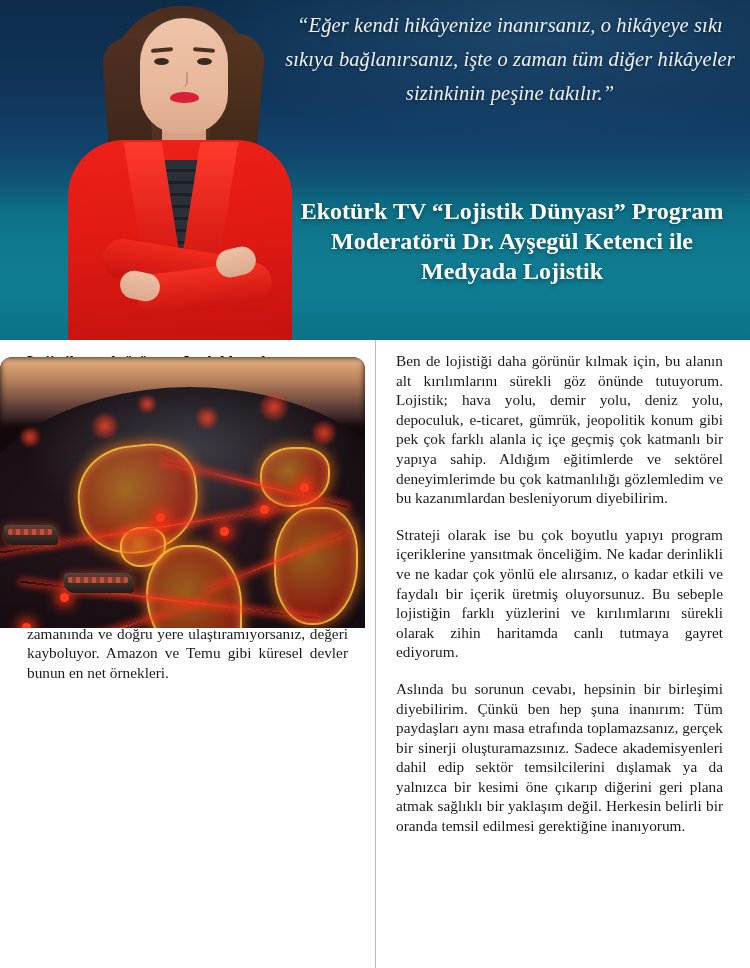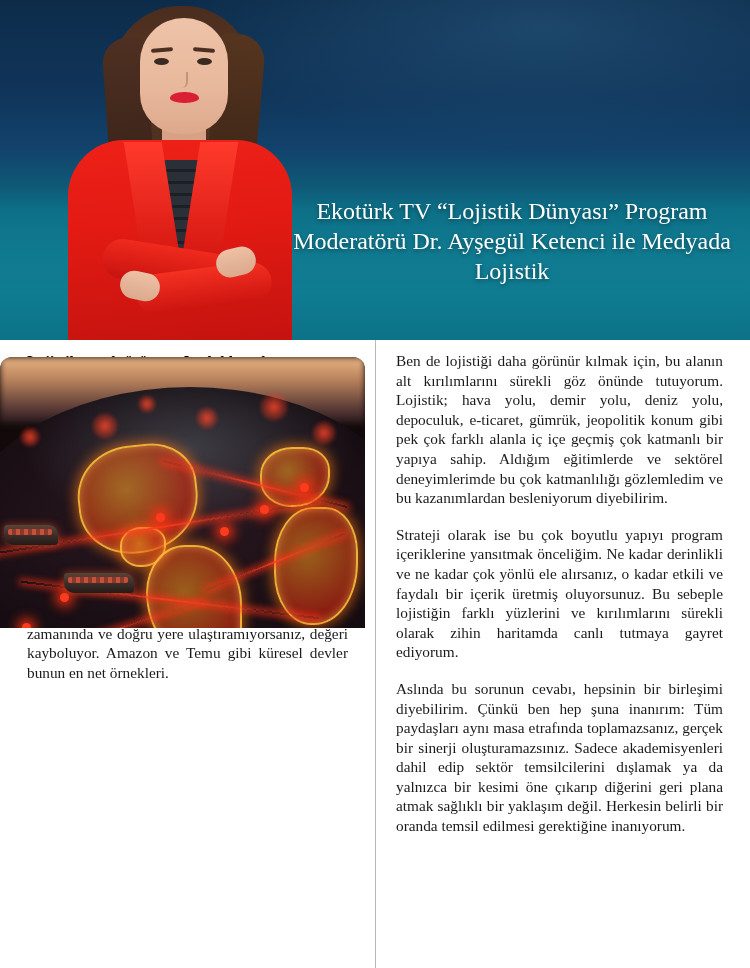--- a/index.html
+++ b/index.html
@@ -117,21 +117,21 @@
     font-size:20.5px;
     line-height:34px;
     letter-spacing:.1px;
     text-shadow:0 1px 3px rgba(0,0,0,.45);
   }
   
   .headline {
     position:absolute; left:286px; top:196px; width:452px;
     text-align:center;
     color:#ffffff;
-    font-weight:normal;
+    font-weight:bold;
     font-size:24px;
     line-height:30px;
     text-shadow:0 2px 4px rgba(0,0,0,.4);
   }
 
   
   .columns {
     position:absolute; left:0; top:340px; width:750px; height:628px;
     display:flex;
   }
@@ -242,20 +242,21 @@
       <div class="p-jacket"></div>
       <div class="p-top"></div>
       <div class="p-lapel-l"></div>
       <div class="p-lapel-r"></div>
       <div class="p-arm-l"></div>
       <div class="p-arm-r"></div>
       <div class="p-hand-l"></div>
       <div class="p-hand-r"></div>
     </div>
 
+    <div class="pull-quote">“Eğer kendi hikâyenize inanırsanız, o hikâyeye sıkı sıkıya bağlanırsanız, işte o zaman tüm diğer hikâyeler sizinkinin peşine takılır.”</div>
     <div class="headline">Ekotürk TV “Lojistik Dünyası” Program Moderatörü Dr. Ayşegül Ketenci ile Medyada Lojistik</div>
   </div>
 
   <div class="columns">
 
     <div class="col left">
       <p class="q">Lojistik sektörü çoğunlukla kamuoyunun gözünden uzak, arka planda işleyen bir yapı olarak algılanır. Bu görünmezliği aşmak adına program üretim süreçlerinizde özel bir yöntem veya strateji benimsiyor musunuz?</p>
       <p>Aslında lojistik sektörü ilk bakışta arka planda gibi görünse de, hayatımızın tam merkezinde yer alıyor. Pek çok uzmanın da ifade ettiği gibi, çağımız yapay zekâ çağı, ikinci sırada genetik yer alırken, üçüncü sırada lojistik sektörü geliyor. Çünkü temel rekabet avantajı artık yalnızca kaliteyle değil, doğru zamanda, doğru yerde olabilmekle sağlanıyor. Bir ürünü ne kadar kaliteli üretirseniz üretin, eğer onu zamanında ve doğru yere ulaştıramıyorsanız, değeri kayboluyor. Amazon ve Temu gibi küresel devler bunun en net örnekleri.</p>
     </div>
 

